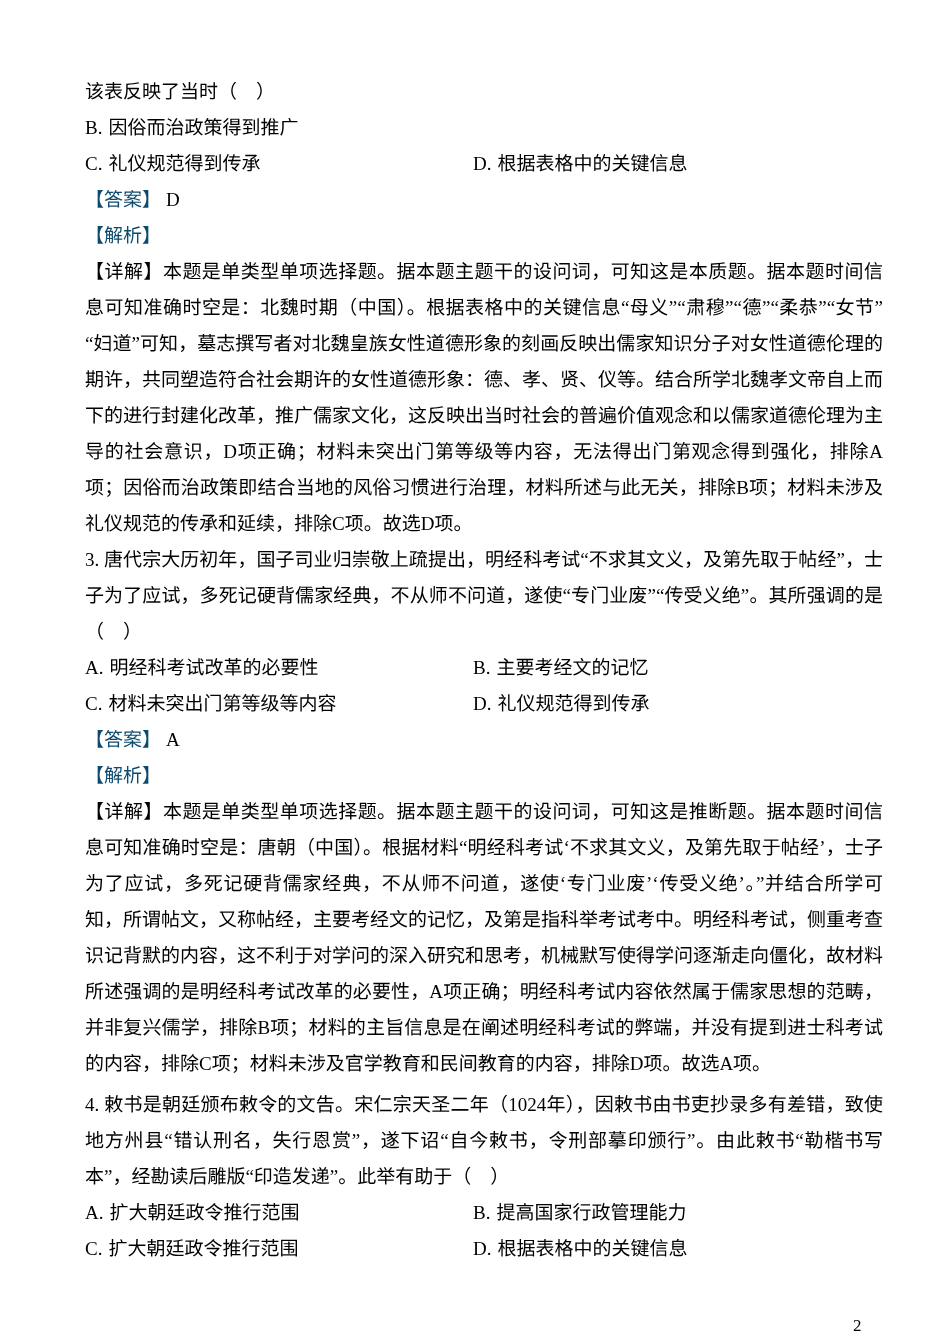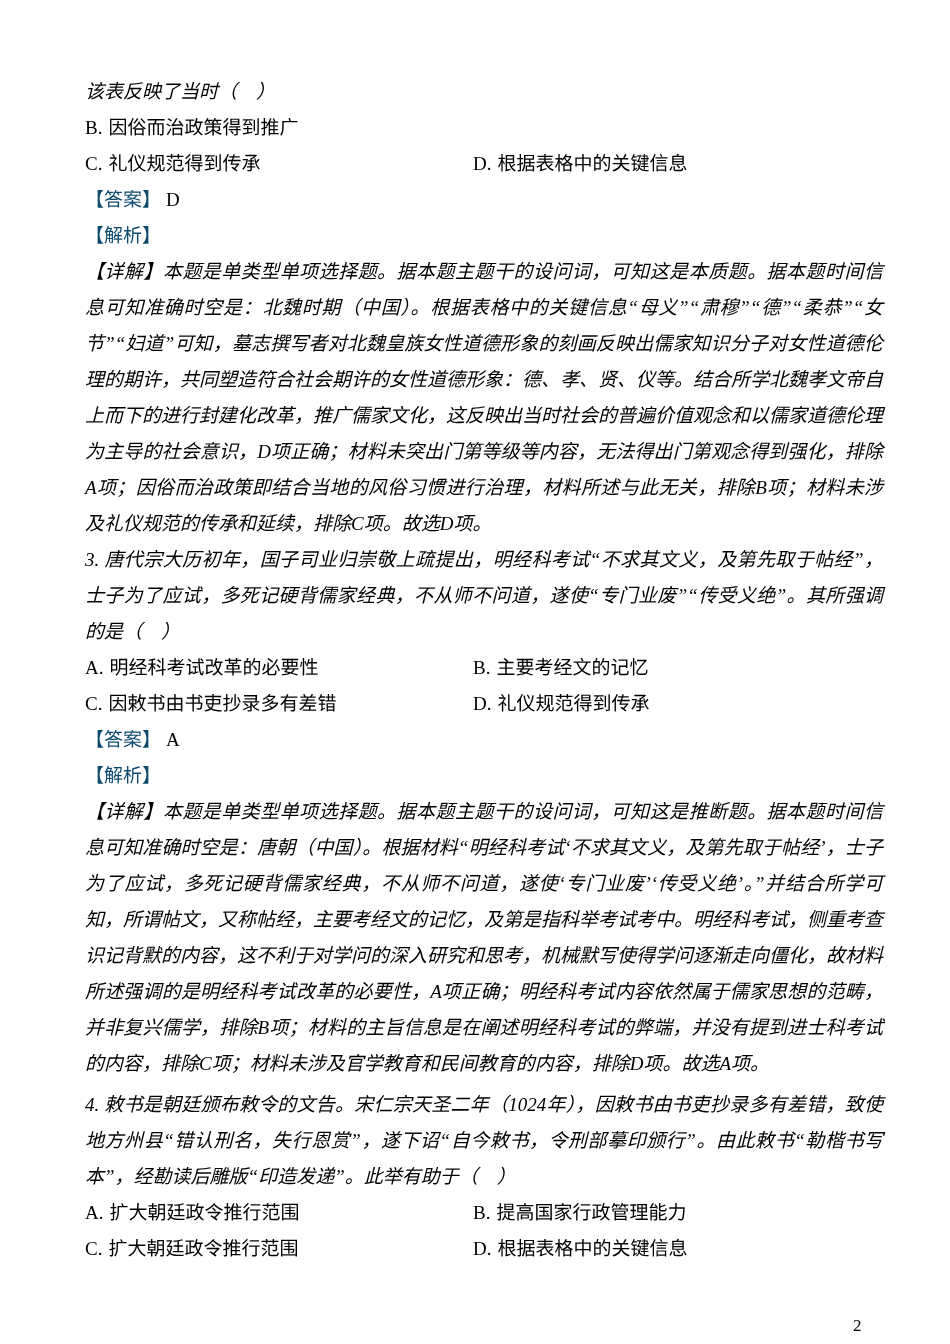--- a/index.html
+++ b/index.html
@@ -20,21 +20,20 @@
     left: 85px;
     top: 74px;
     width: 798px;
     font-size: 19px;
     line-height: 36px;
   }
   p { margin: 0; }
   .para {
     text-align: justify;
     text-justify: inter-ideograph;
-    font-style: italic;
   }
   .opt-row {
     display: flex;
     align-items: baseline;
   }
   .opt-left {
     flex: 0 0 388px;
     width: 388px;
   }
   .opt-right { flex: 1 1 auto; }
@@ -69,21 +68,21 @@
     <p class="para"><span>【详解】</span><span>本题是单类型单项选择题。据本题主题干的设问词，可知这是本质题。据本题时间信息可知准确时空是：北魏时期（中国）。根据表格中的关键信息“母义”“肃穆”“德”“柔恭”“女节”“妇道”可知，墓志撰写者对北魏皇族女性道德形象的刻画反映出儒家知识分子对女性道德伦理的期许，共同塑造符合社会期许的女性道德形象：德、孝、贤、仪等。结合所学北魏孝文帝自上而下的进行封建化改革，推广儒家文化，这反映出当时社会的普遍价值观念和以儒家道德伦理为主导的社会意识，D项正确；材料未突出门第等级等内容，无法得出门第观念得到强化，排除A项；因俗而治政策即结合当地的风俗习惯进行治理，材料所述与此无关，排除B项；材料未涉及礼仪规范的传承和延续，排除C项。故选D项。</span></p>
   </section>
 
   <section>
     <p class="para">3. 唐代宗大历初年，国子司业归崇敬上疏提出，明经科考试“不求其文义，及第先取于帖经”，士子为了应试，多死记硬背儒家经典，不从师不问道，遂使“专门业废”“传受义绝”。其所强调的是（　）</p>
     <div class="opt-row">
       <span class="opt-left"><span class="opt-label">A.</span><span>明经科考试改革的必要性</span></span>
       <span class="opt-right"><span class="opt-label">B.</span><span>主要考经文的记忆</span></span>
     </div>
     <div class="opt-row">
-      <span class="opt-left"><span class="opt-label">C.</span><span>因敕书由书吏抄录多有差错</span></span>
+      <span class="opt-left"><span class="opt-label">C.</span><span>材料未突出门第等级等内容</span></span>
       <span class="opt-right"><span class="opt-label">D.</span><span>礼仪规范得到传承</span></span>
     </div>
     <p><span class="blue">【答案】</span><span class="answer-value">A</span></p>
     <p><span class="blue">【解析】</span></p>
     <p class="para"><span>【详解】</span><span>本题是单类型单项选择题。据本题主题干的设问词，可知这是推断题。据本题时间信息可知准确时空是：唐朝（中国）。根据材料“明经科考试‘不求其文义，及第先取于帖经’，士子为了应试，多死记硬背儒家经典，不从师不问道，遂使‘专门业废’‘传受义绝’。”并结合所学可知，所谓帖文，又称帖经，主要考经文的记忆，及第是指科举考试考中。明经科考试，侧重考查识记背默的内容，这不利于对学问的深入研究和思考，机械默写使得学问逐渐走向僵化，故材料所述强调的是明经科考试改革的必要性，A项正确；明经科考试内容依然属于儒家思想的范畴，并非复兴儒学，排除B项；材料的主旨信息是在阐述明经科考试的弊端，并没有提到进士科考试的内容，排除C项；材料未涉及官学教育和民间教育的内容，排除D项。故选A项。</span></p>
   </section>
 
   <section class="q4-section">
     <p class="para">4. 敕书是朝廷颁布敕令的文告。宋仁宗天圣二年（1024年），因敕书由书吏抄录多有差错，致使地方州县“错认刑名，失行恩赏”，遂下诏“自今敕书，令刑部摹印颁行”。由此敕书“勒楷书写本”，经勘读后雕版“印造发递”。此举有助于（　）</p>
     <div class="opt-row">

